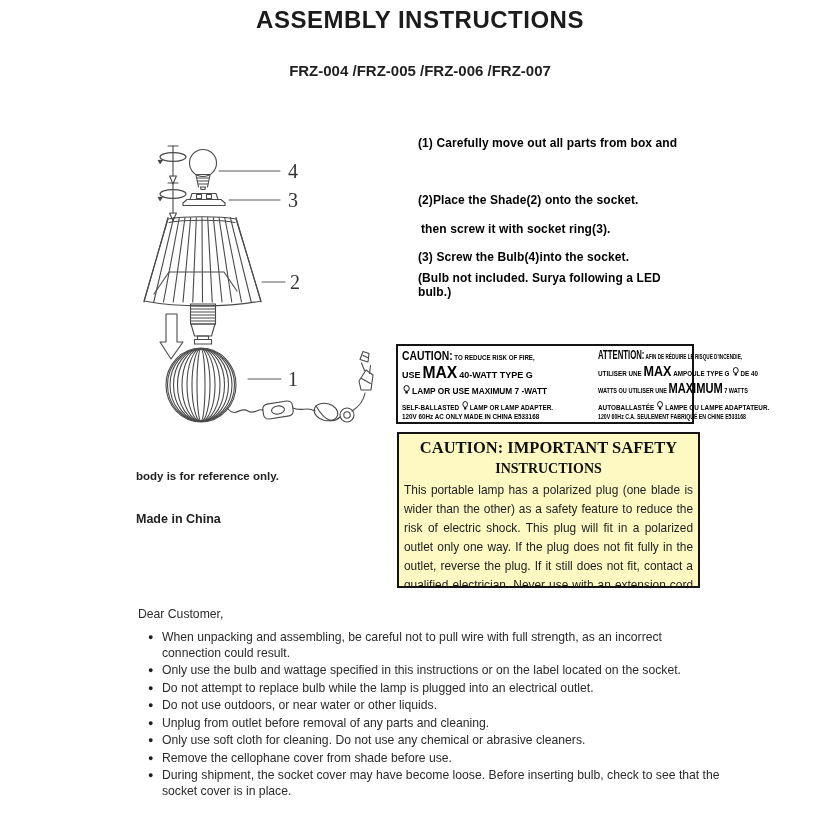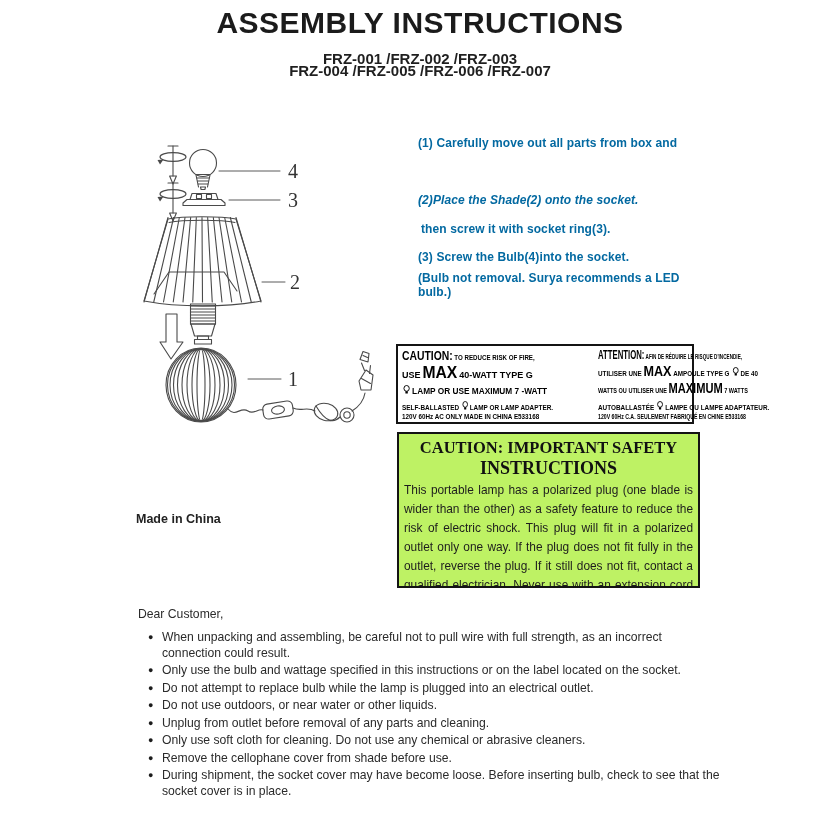--- a/index.html
+++ b/index.html
@@ -1,75 +1,74 @@
 <!DOCTYPE html>
 <html><head>
 <meta charset="utf-8">
 <style>
   html,body{margin:0;padding:0;background:#888;}
   .page{position:relative;width:840px;height:840px;background:#ffffff;overflow:hidden;
         font-family:"Liberation Sans","DejaVu Sans",sans-serif;color:#2b2b2b;margin:0 auto;}
   
   .doc-title{position:absolute;top:6px;left:0;width:100%;text-align:center;
-             font-size:30px;font-weight:bold;letter-spacing:.5px;color:#1b1b1b;}
+             font-size:24px;font-weight:bold;letter-spacing:.5px;color:#1b1b1b;}
   .models{position:absolute;left:0;width:100%;text-align:center;font-size:15px;font-weight:bold;color:#1f1f1f;}
   .m1{top:50px;} .m2{top:62px;}
   
   .diagram{position:absolute;left:128px;top:138px;}
   .diagram path,.diagram line,.diagram ellipse,.diagram circle,.diagram rect{
       stroke:#4a4a4a;fill:none;stroke-width:1.1;stroke-linecap:round;stroke-linejoin:round;}
   .diagram .fillq{fill:#4a4a4a;stroke:none;}
   .diagram .leader{stroke:#5a5a5a;stroke-width:1;}
   .diagram text{font-family:"Liberation Serif","DejaVu Serif",serif;font-size:20px;fill:#333;stroke:none;}
   
   .steps{position:absolute;left:418px;top:134px;width:310px;height:175px;}
-  .step{position:absolute;left:0;font-size:12px;font-weight:bold;color:#0369a1;white-space:nowrap;letter-spacing:.1px;}
-  .s1{top:2px;} .s2{top:31px;} .s3{top:59px;font-style:italic;} .s4{top:88px;padding-left:3px;} .s5{top:116px;} .s6{top:137px;} .s7{top:151px;}
+  .step{position:absolute;left:0;font-size:12px;font-weight:bold;color:#000000;white-space:nowrap;letter-spacing:.1px;}
+  .s1{top:2px;} .s2{top:31px;} .s3{top:59px;} .s4{top:88px;padding-left:3px;} .s5{top:116px;} .s6{top:137px;} .s7{top:151px;}
   
   .cl{position:absolute;left:396px;top:344px;width:298px;height:80px;border:2px solid #141414;
       box-sizing:border-box;display:flex;background:#fff;}
   .cl-p{flex:1;padding:3px 0 2px 4px;display:flex;flex-direction:column;justify-content:space-between;overflow:visible;}
   .cl-p.fr{padding-left:5px;}
   .cl-line{white-space:nowrap;transform-origin:0 60%;font-weight:bold;color:#000;
            display:flex;align-items:baseline;line-height:1;}
   .cl-line > span{margin-right:2px;}
   .cEh{font-size:13.5px;} .cE{font-size:8px;} .cEbig{font-size:16.5px;} .cEm{font-size:9.5px;}
   .cE3{font-size:9px;} .cE5{font-size:7px;}
   .cFh{font-size:12.5px;} .cF{font-size:7.5px;} .cFbig{font-size:15px;} .cF5{font-size:6.5px;}
   .sxE1{transform:scaleX(.77);} .sxE2{transform:scaleX(.95);} .sxE3{transform:scaleX(.92);}
   .sxE4{transform:scaleX(.80);} .sxE5{transform:scaleX(.90);}
   .sxF1{transform:scaleX(.62);} .sxF2{transform:scaleX(.84);} .sxF3{transform:scaleX(.74);}
   .sxF4{transform:scaleX(.85);} .sxF5{transform:scaleX(.80);}
   .bulb-icon{display:inline-block;width:8px;height:10px;position:relative;top:1px;margin:0 1px;}
   
   .sb{position:absolute;left:397px;top:432px;width:303px;height:156px;border:2px solid #141414;
-      box-sizing:border-box;background:#bef264;overflow:hidden;}
+      box-sizing:border-box;background:#fef9c3;overflow:hidden;}
   .sb-t{font-family:"Liberation Serif","DejaVu Serif",serif;font-weight:bold;text-align:center;color:#111;}
   .sb-t1{font-size:16.5px;line-height:20px;margin-top:4px;}
-  .sb-t2{font-size:18px;line-height:21px;}
+  .sb-t2{font-size:14px;line-height:21px;}
   .sb-body{margin:2px 5px 0 5px;font-size:11.9px;line-height:19px;text-align:justify;color:#1d1d1d;}
   
   .note{position:absolute;left:136px;top:466px;font-size:11.5px;font-weight:bold;color:#222;line-height:21px;}
   .note-rest{margin-left:5px;}
   .madein{position:absolute;left:136px;top:512px;font-size:12.5px;font-weight:bold;color:#222;}
   
   .customer{position:absolute;left:138px;top:607px;width:582px;font-size:12.2px;color:#2b2b2b;}
   .salutation{margin-bottom:9px;line-height:14px;}
   .intro{margin-bottom:6px;line-height:20px;}
   .b-row{display:flex;margin-bottom:2px;}
   .b-dot{width:14px;margin-left:10px;flex:0 0 auto;font-size:9px;line-height:15.5px;color:#1c1c1c;}
   .b-tx{flex:1;line-height:15.5px;}
 </style>
 </head>
 <body>
 
 <div class="page">
 
   <div class="doc-title">ASSEMBLY INSTRUCTIONS</div>
-  <div class="models m1">FRZ-001 /FRZ-002 /FRZ-003</div>
   <div class="models m2">FRZ-004 /FRZ-005 /FRZ-006 /FRZ-007</div>
 
   <svg class="diagram" width="290" height="298" viewBox="0 0 290 298">
     <defs>
       <g id="rot-arrow">
         <path d="M0,-18 L0,12"></path>
         <path d="M-5,-18 H5"></path>
         <path d="M-3.4,12 L0,20 L3.4,12 Z"></path>
         <ellipse cx="0" cy="-7" rx="13" ry="4.4"></ellipse>
         <path class="fillq" d="M-15.5,-4 L-9.5,-4.5 L-13,0.5 Z"></path>
@@ -178,21 +177,21 @@
       <path d="M232,221.5 L235,213.5 L241,215.5 L240,224 Z"></path>
       <path d="M235,217.5 L239.5,219.5"></path>
     </g>
   </svg>
 
   <div class="steps">
     <div class="step s1">(1) Carefully move out all parts from box and</div>
     <div class="step s3">(2)Place the Shade(2) onto the socket.</div>
     <div class="step s4">then screw it with socket ring(3).</div>
     <div class="step s5">(3) Screw the Bulb(4)into the socket.</div>
-    <div class="step s6">(Bulb not removal. Surya recommends a LED</div>
+    <div class="step s6">(Bulb not included. Surya following a LED</div>
     <div class="step s7">bulb.)</div>
   </div>
 
   <div class="cl">
     <div class="cl-p">
       <div class="cl-line sxE1">
         <span class="cEh">CAUTION:</span>
         <span class="cE">TO REDUCE RISK OF FIRE,</span>
       </div>
       <div class="cl-line sxE2">
@@ -253,20 +252,21 @@
     </div>
   </div>
 
   <div class="sb">
     <div class="sb-t sb-t1">CAUTION: IMPORTANT SAFETY</div>
     <div class="sb-t sb-t2">INSTRUCTIONS</div>
     <div class="sb-body">This portable lamp has a polarized plug (one blade is wider than the other) as a safety feature to reduce the risk of electric shock. This plug will fit in a polarized outlet only one way. If the plug does not fit fully in the outlet, reverse the plug. If it still does not fit, contact a qualified electrician. Never use with an extension cord unless the plug can be fully inserted. Do not alter the plug.</div>
   </div>
 
   <div class="note">
+    <div>body is for reference only.</div>
   </div>
   <div class="madein">Made in China</div>
 
   <div class="customer">
     <div class="salutation">Dear Customer,</div>
     <div id="bullet-list">
         <div class="b-row">
           <span class="b-dot">●</span>
           <span class="b-tx">When unpacking and assembling, be careful not to pull wire with full strength, as an incorrect connection could result.</span>
         </div>

